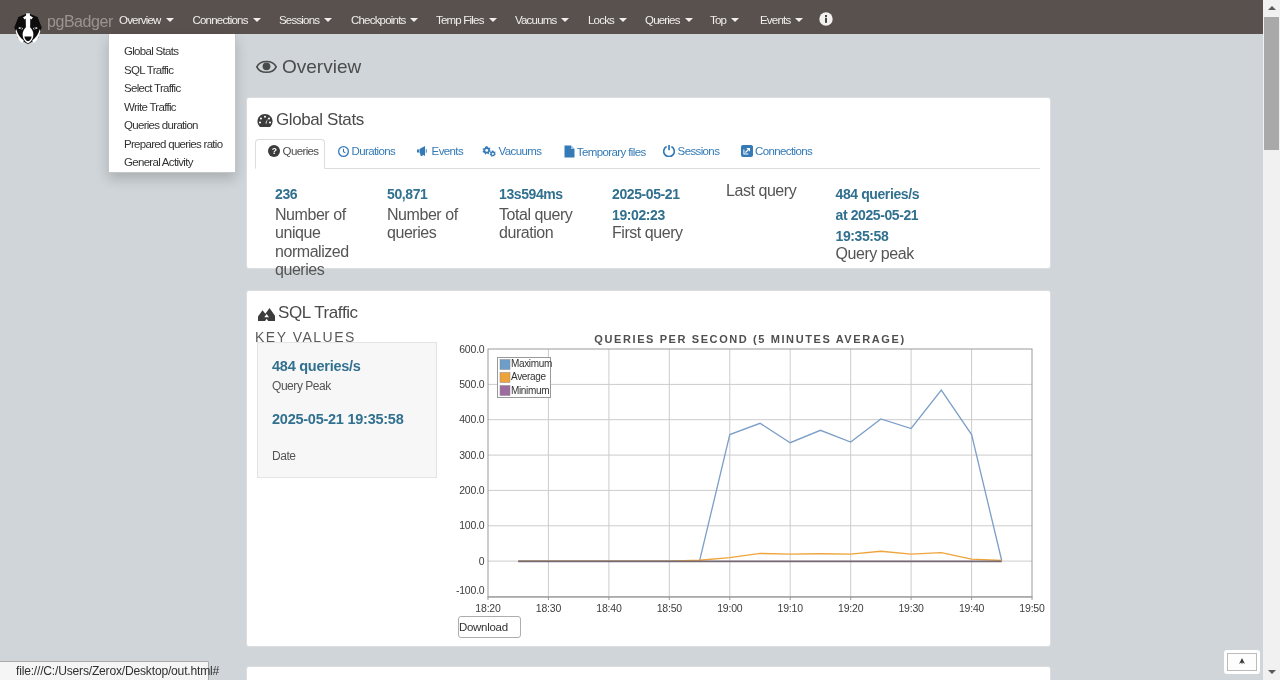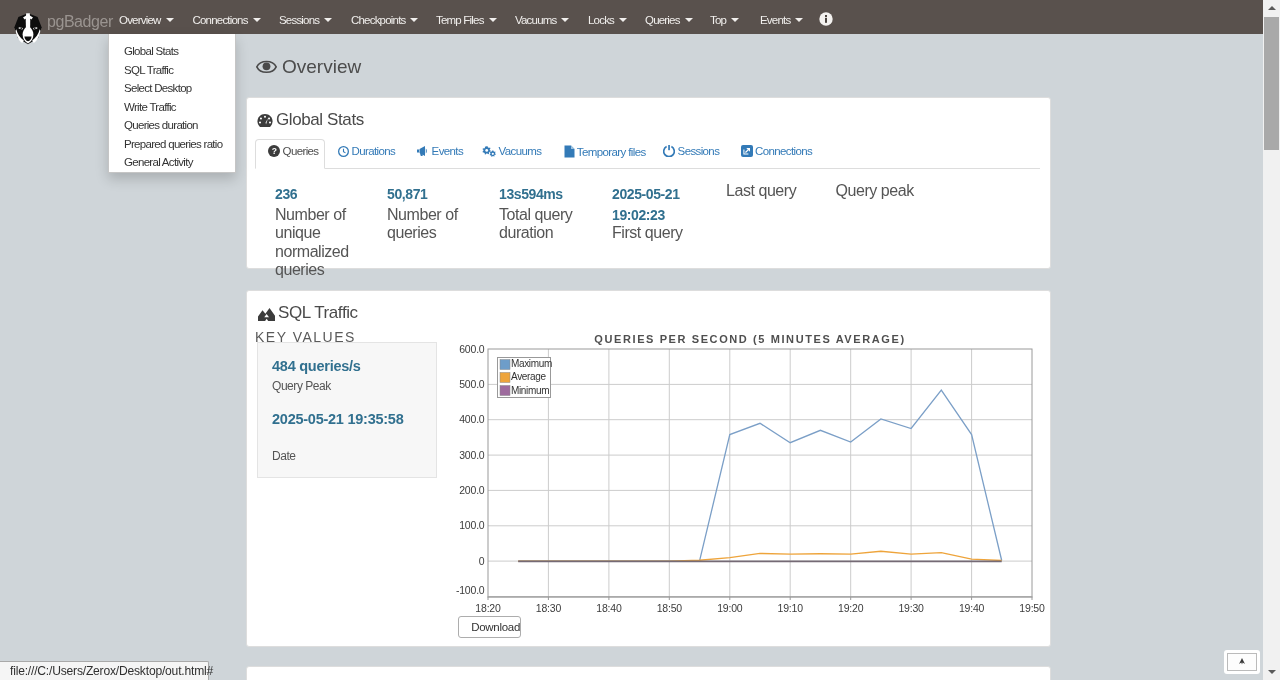--- a/index.html
+++ b/index.html
@@ -24,23 +24,23 @@
 .tab{position:absolute;top:47px;font-size:11.5px;letter-spacing:-0.62px;color:#337ab7;white-space:nowrap}
 .statcol{position:absolute;top:85.5px}
 .bignum{font-size:14px;font-weight:bold;letter-spacing:-0.4px;color:#31708f;line-height:21px}
 .slabel{font-size:16px;letter-spacing:-0.45px;color:#555;line-height:18.5px;margin-top:1px}
 
 #keyvals{position:absolute;left:10px;top:51px;width:180px;height:136px;background:#f7f7f7;border:1px solid #e4e4e4}
 .kv{position:absolute;left:25px;font-size:14.5px;letter-spacing:-0.25px;font-weight:bold;color:#31708f;white-space:nowrap}
 .kl{position:absolute;left:25px;font-size:12px;letter-spacing:-0.45px;color:#555;white-space:nowrap}
 #keyhdr{position:absolute;left:8px;top:38px;font-size:14px;color:#5a5a5a;letter-spacing:1.5px}
 
-#dlbtn{position:absolute;left:211px;top:325px;width:63px;height:22px;background:#fff;border:1px solid #adadad;border-radius:3px;font-size:11.5px;letter-spacing:-0.3px;color:#333;text-align:right;line-height:20px}
-
-#status{position:absolute;left:0;top:661px;width:209px;height:19px;background:#f5f5f5;border:1px solid #a9a9a9;border-left:none;border-bottom:none;border-top-right-radius:2px;font-size:12.1px;letter-spacing:-0.2px;color:#303030;line-height:18px;padding-left:10px;z-index:60}
+#dlbtn{position:absolute;left:211px;top:325px;width:63px;height:22px;background:#fff;border:1px solid #adadad;border-radius:3px;font-size:11.5px;letter-spacing:-0.3px;color:#333;text-align:left;line-height:20px}
+
+#status{position:absolute;left:0;top:661px;width:209px;height:19px;background:#f5f5f5;border:1px solid #a9a9a9;border-left:none;border-bottom:none;border-top-right-radius:2px;font-size:12.1px;letter-spacing:-0.2px;color:#303030;line-height:18px;padding-left:16px;z-index:60}
 
 #totop{position:absolute;left:1224px;top:650px;width:36px;height:24px;background:#fff;border-radius:3px;z-index:60}
 #totop .inner{position:absolute;left:3px;top:3px;right:3px;bottom:3px;border:1px solid #bbb;background:#fdfdfd}
 
 #sbar{position:absolute;left:1263px;top:0;width:17px;height:680px;background:#f1f1f1;z-index:70}
 #sthumb{position:absolute;left:1px;top:17px;width:15px;height:133px;background:#a9a9a9}
 .sarrow{position:absolute;left:4.5px;width:0;height:0;border-left:4px solid transparent;border-right:4px solid transparent}
 </style>
 </head>
 <body>
@@ -73,21 +73,21 @@
 <path d="M4.9,14.2 L8.9,15.1 L8.3,16.6 L4.6,15.5 Z" fill="#fff"></path>
 <path d="M23.1,14.2 L19.1,15.1 L19.7,16.6 L23.4,15.5 Z" fill="#fff"></path>
 <circle cx="7.2" cy="15.5" r="0.8" fill="#0d0d0d"></circle>
 <circle cx="20.8" cy="15.5" r="0.8" fill="#0d0d0d"></circle>
 <path d="M10.4,23.4 L17.6,23.4 C17.4,25.8 16.2,27.6 14,28.3 C11.8,27.6 10.6,25.8 10.4,23.4 Z" fill="#0d0d0d"></path>
 </svg>
 
 <div id="dropdown">
 <div>Global Stats</div>
 <div>SQL Traffic</div>
-<div>Select Desktop</div>
+<div>Select Traffic</div>
 <div>Write Traffic</div>
 <div>Queries duration</div>
 <div>Prepared queries ratio</div>
 <div>General Activity</div>
 </div>
 
 <svg class="abs" style="left:255.5px;top:60px" width="21" height="14" viewBox="0 0 21 14">
     <path d="M10.5,1.5 C6,1.5 2.3,3.8 0.8,6.9 C2.3,10 6,12.3 10.5,12.3 C15,12.3 18.7,10 20.2,6.9 C18.7,3.8 15,1.5 10.5,1.5 Z" fill="none" stroke="#4a4a4a" stroke-width="1.6"></path>
     <circle cx="10.5" cy="6.3" r="3.9" fill="#4a4a4a"></circle>
   </svg>
@@ -166,20 +166,21 @@
     <div class="slabel">Total query duration</div>
   </div>
   <div class="statcol" style="left:365px;width:100px">
     <div class="bignum">2025-05-21 19:02:23</div>
     <div class="slabel" style="margin-top:-1.5px">First query</div>
   </div>
   <div class="statcol" style="left:479px;width:100px">
     <div class="slabel" style="margin-top:-1.5px">Last query</div>
   </div>
   <div class="statcol" style="left:588.5px;width:88px">
+    <div class="bignum">484 queries/s at 2025-05-21 19:35:58</div>
     <div class="slabel" style="margin-top:-2px">Query peak</div>
   </div>
 </div>
 
 <div class="panel" style="top:290px;height:357px">
   <svg class="abs" style="left:10.5px;top:17px" width="17" height="13" viewBox="0 0 17 13">
       <path d="M0,13 L0,8.4 L4.5,2.3 L7.4,5.7 L11.5,0 L17,7.7 L17,13 Z" fill="#3c3c3c"></path>
       <path d="M6.3,9.3 L11,9.3 L8.6,6.1 Z" fill="#fff"></path>
       <path d="M7.1,13 L10.2,13 L8.6,10.8 Z" fill="#fff"></path>
     </svg>

